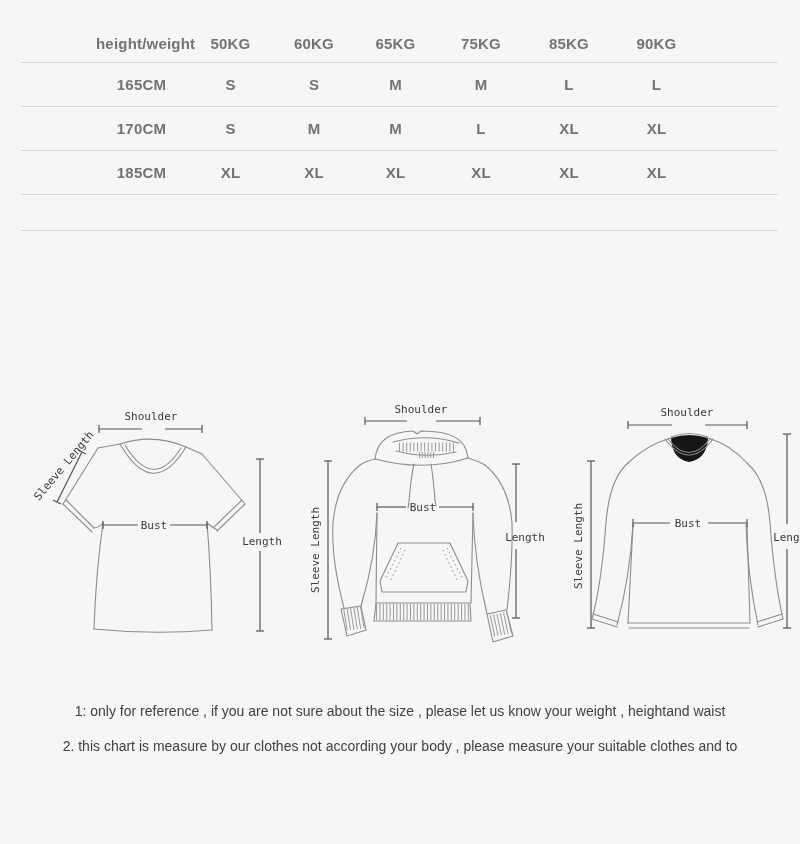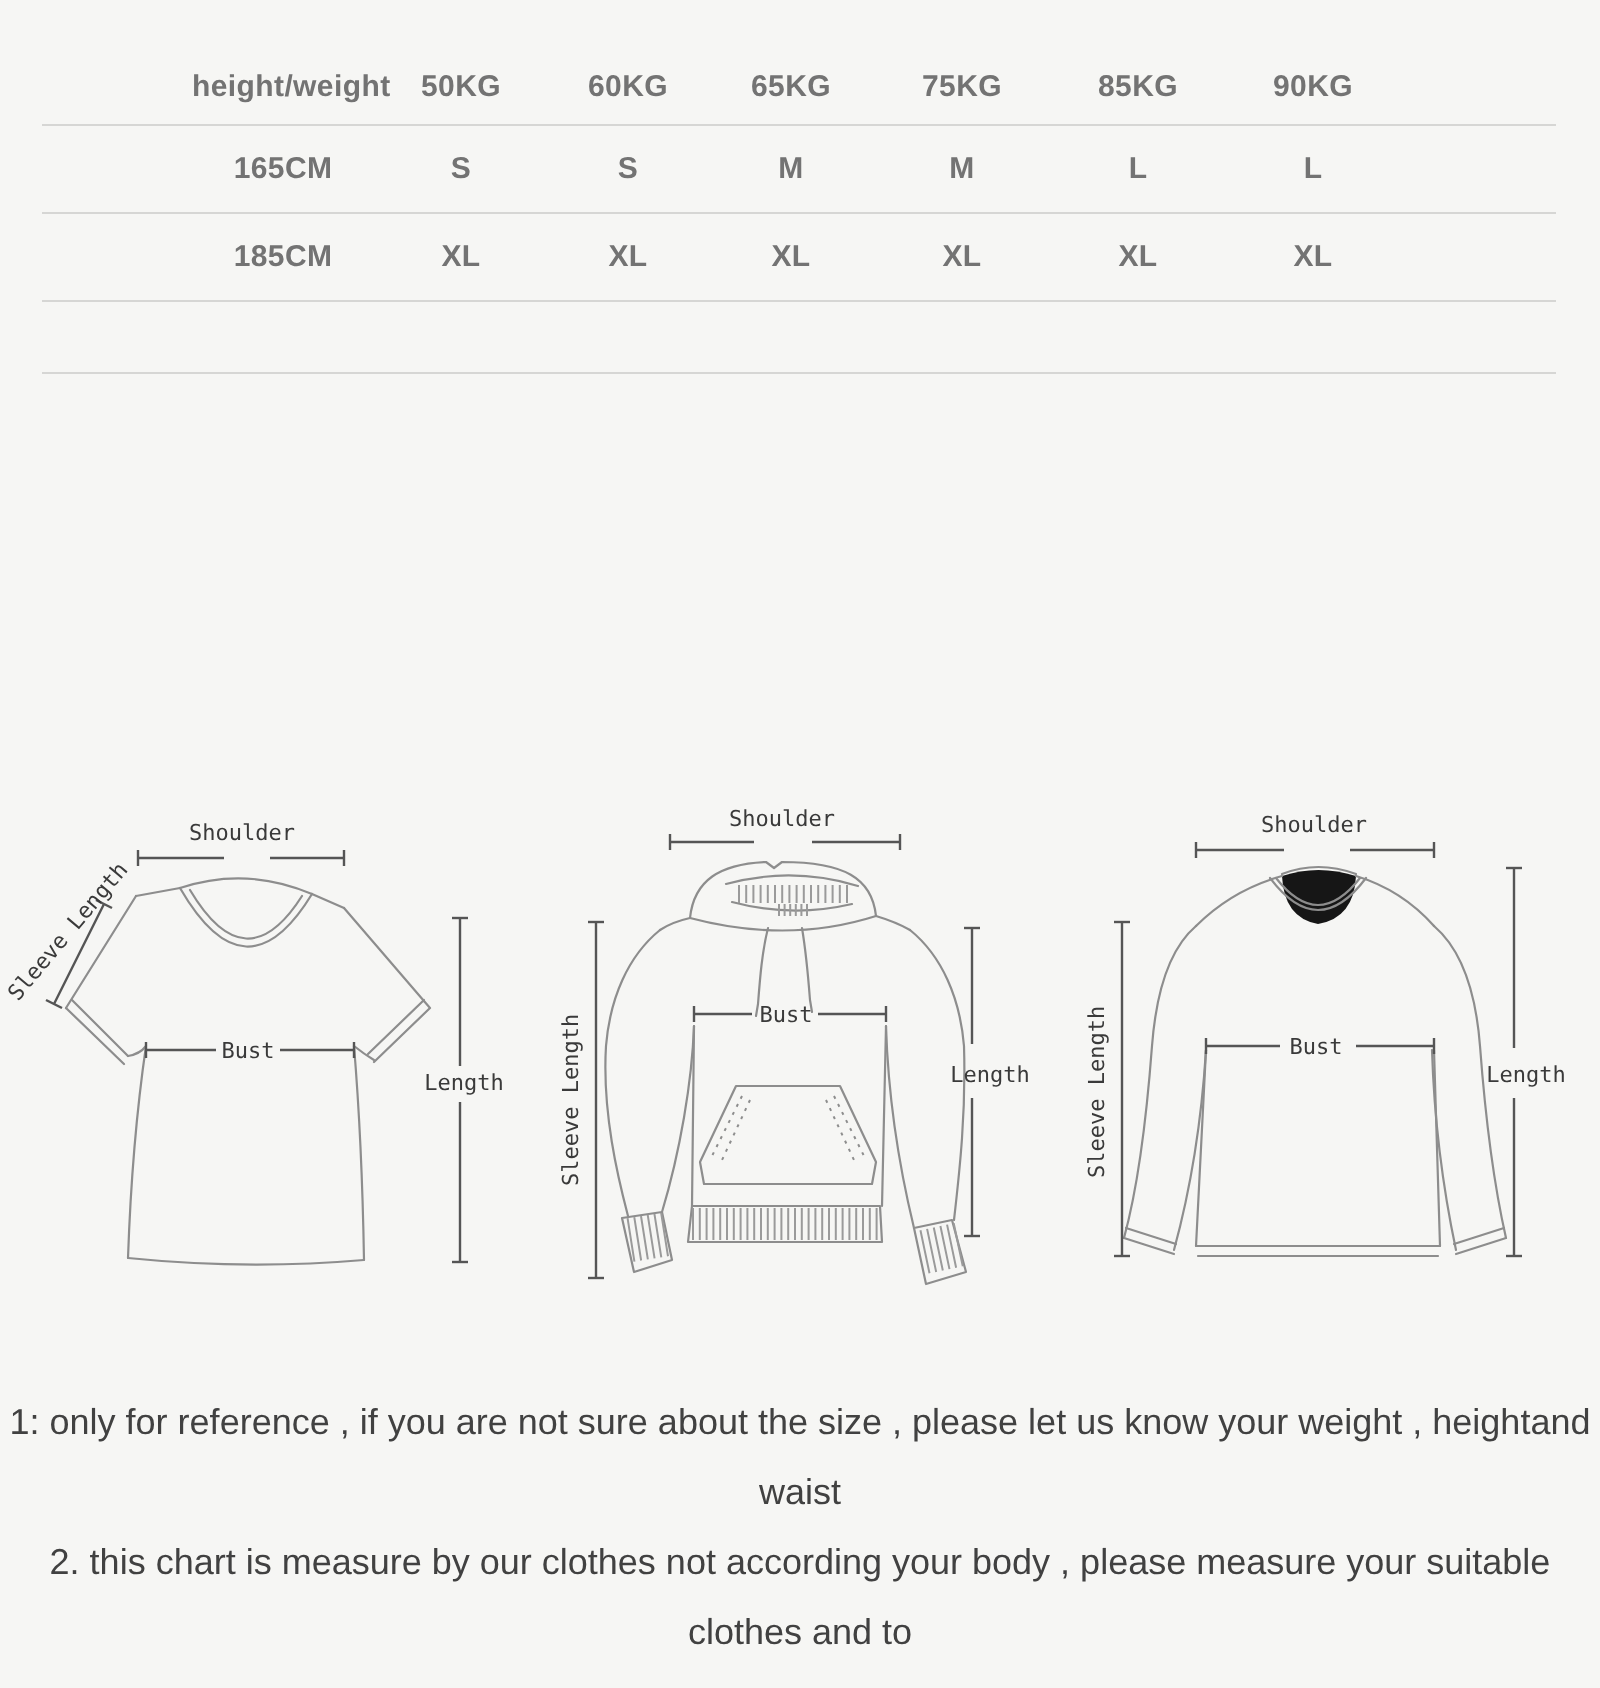--- a/index.html
+++ b/index.html
@@ -9,31 +9,31 @@
   
   table.size{border-collapse:collapse;table-layout:fixed;width:757px;margin:26px 0 0 21px;}
   table.size td,table.size th{padding:0;text-align:center;white-space:nowrap;
     font-weight:bold;font-size:15px;color:#737373;letter-spacing:.2px;}
   table.size tr.hdr{height:36px;}
   table.size tr.row{height:44px;}
   table.size tr.sprow{height:36px;}
   table.size tr{border-bottom:1px solid #d6d6d4;}
 
   
-  .diagrams{position:absolute;left:0;top:345px;width:649px;height:310px;}
+  .diagrams{position:absolute;left:0;top:345px;width:649px;height:310px;padding-left:30px;}
   .diagrams svg{display:block;}
   .sk{stroke:#8d8d8d;stroke-width:1.1;fill:none;stroke-linecap:round;stroke-linejoin:round;}
   .meas{stroke:#555;stroke-width:1.2;fill:none;stroke-linecap:butt;}
   .rib{stroke:#9a9a9a;fill:none;}
   .stitch{stroke:#8d8d8d;stroke-width:1;fill:none;stroke-dasharray:1.5 3;}
   .dlabel{font-family:"DejaVu Sans Mono",monospace;font-size:11px;fill:#3a3a3a;}
 
   
   .notes{position:absolute;left:0;top:660px;width:800px;padding-top:8px;
-    text-align:center;font-size:18px;color:#414141;line-height:35px;}
+    text-align:center;font-size:14px;color:#414141;line-height:35px;}
 </style>
 </head>
 <body>
 
 <div class="page">
 
   <table class="size">
     <colgroup>
       <col style="width:75px">
         <col style="width:91px">
@@ -63,20 +63,31 @@
       <td>S</td>
       <td>S</td>
       <td>M</td>
       <td>M</td>
       <td>L</td>
       <td>L</td>
       <td class="sp"></td>
     </tr>
     <tr class="row">
       <td class="sp"></td>
+      <td>170CM</td>
+      <td>S</td>
+      <td>M</td>
+      <td>M</td>
+      <td>L</td>
+      <td>XL</td>
+      <td>XL</td>
+      <td class="sp"></td>
+    </tr>
+    <tr class="row">
+      <td class="sp"></td>
       <td>185CM</td>
       <td>XL</td>
       <td>XL</td>
       <td>XL</td>
       <td>XL</td>
       <td>XL</td>
       <td>XL</td>
       <td class="sp"></td>
     </tr>
     <tr class="sprow">

